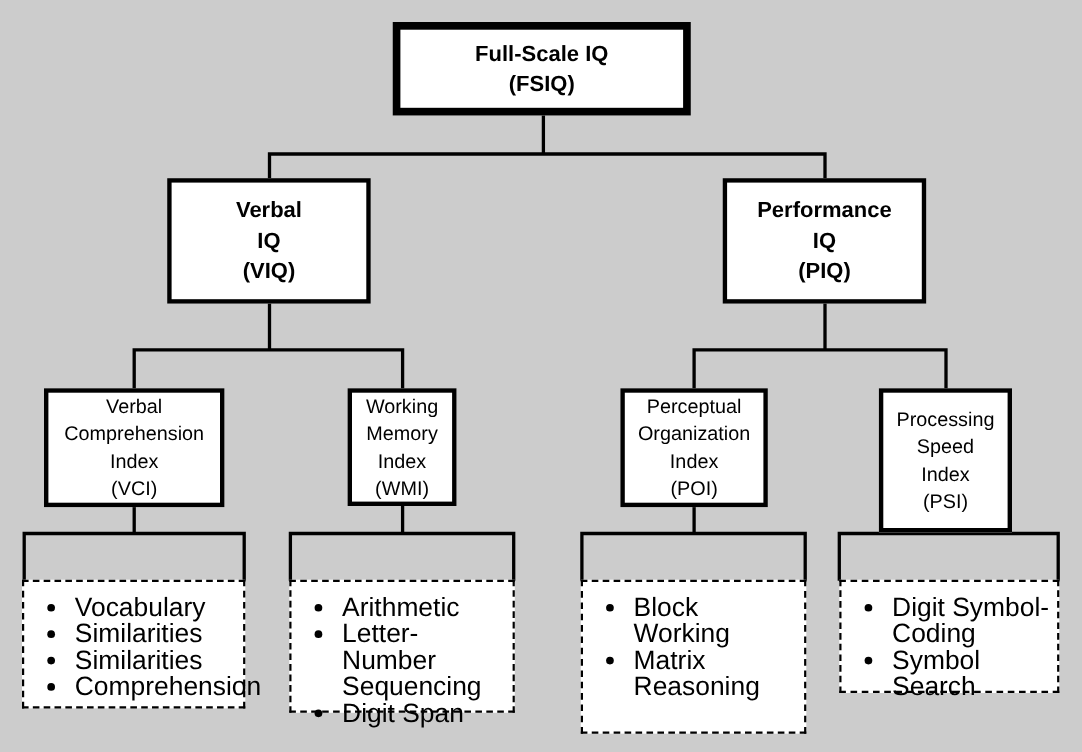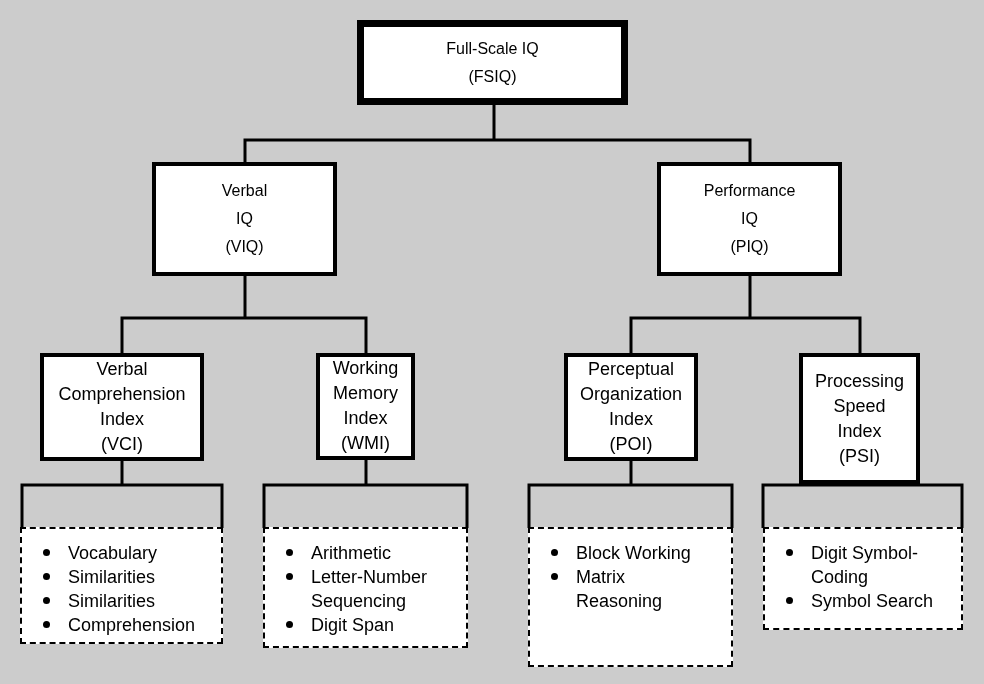--- a/index.html
+++ b/index.html
@@ -11,35 +11,35 @@
   .connectors { position: absolute; left: 0; top: 0; width: 984px; height: 684px; }
   .connectors path { stroke: #000000; stroke-width: 3; fill: none; }
 
   .node {
     position: absolute; box-sizing: border-box;
     background: #ffffff; border: 4px solid #000000;
     display: flex; align-items: center; justify-content: center;
     text-align: center;
   }
   .node .lbl { white-space: pre-line; }
-  .lvl12 { font-size: 16px; line-height: 28px; }
+  .lvl12 { font-size: 20px; line-height: 28px; font-weight: bold; }
   .lvl3  { font-size: 18px; line-height: 25px; }
 
   #fsiq { left: 357px; top: 20px;  width: 271px; height: 85px; border-width: 7px; }
   #viq  { left: 152px; top: 162px; width: 185px; height: 114px; }
   #piq  { left: 657px; top: 162px; width: 185px; height: 114px; }
   #vci  { left: 40px;  top: 353px; width: 164px; height: 108px; }
-  #wmi  { left: 316px; top: 353px; width: 99px;  height: 107px; align-items: flex-end; }
+  #wmi  { left: 316px; top: 353px; width: 99px;  height: 107px; }
   #poi  { left: 564px; top: 353px; width: 134px; height: 108px; text-align: center; }
   #psi  { left: 799px; top: 353px; width: 121px; height: 131px; }
 
   .list {
     position: absolute; box-sizing: border-box;
     background: #ffffff; border: 2px dashed #000000;
-    font-size: 18px; line-height: 24px;
+    font-size: 24px; line-height: 24px;
   }
   #vci-list { left: 20px;  top: 527px; width: 203px; height: 117px; }
   #wmi-list { left: 263px; top: 527px; width: 205px; height: 121px; }
   #poi-list { left: 528px; top: 527px; width: 205px; height: 140px; }
   #psi-list { left: 763px; top: 527px; width: 200px; height: 103px; }
 
   .list ul { margin: 0; padding: 12px 4px 0 46px; list-style: none; }
   .list li { position: relative; white-space: pre-line; }
   .list li::before {
     content: ""; position: absolute; left: -25px; top: 8px;

